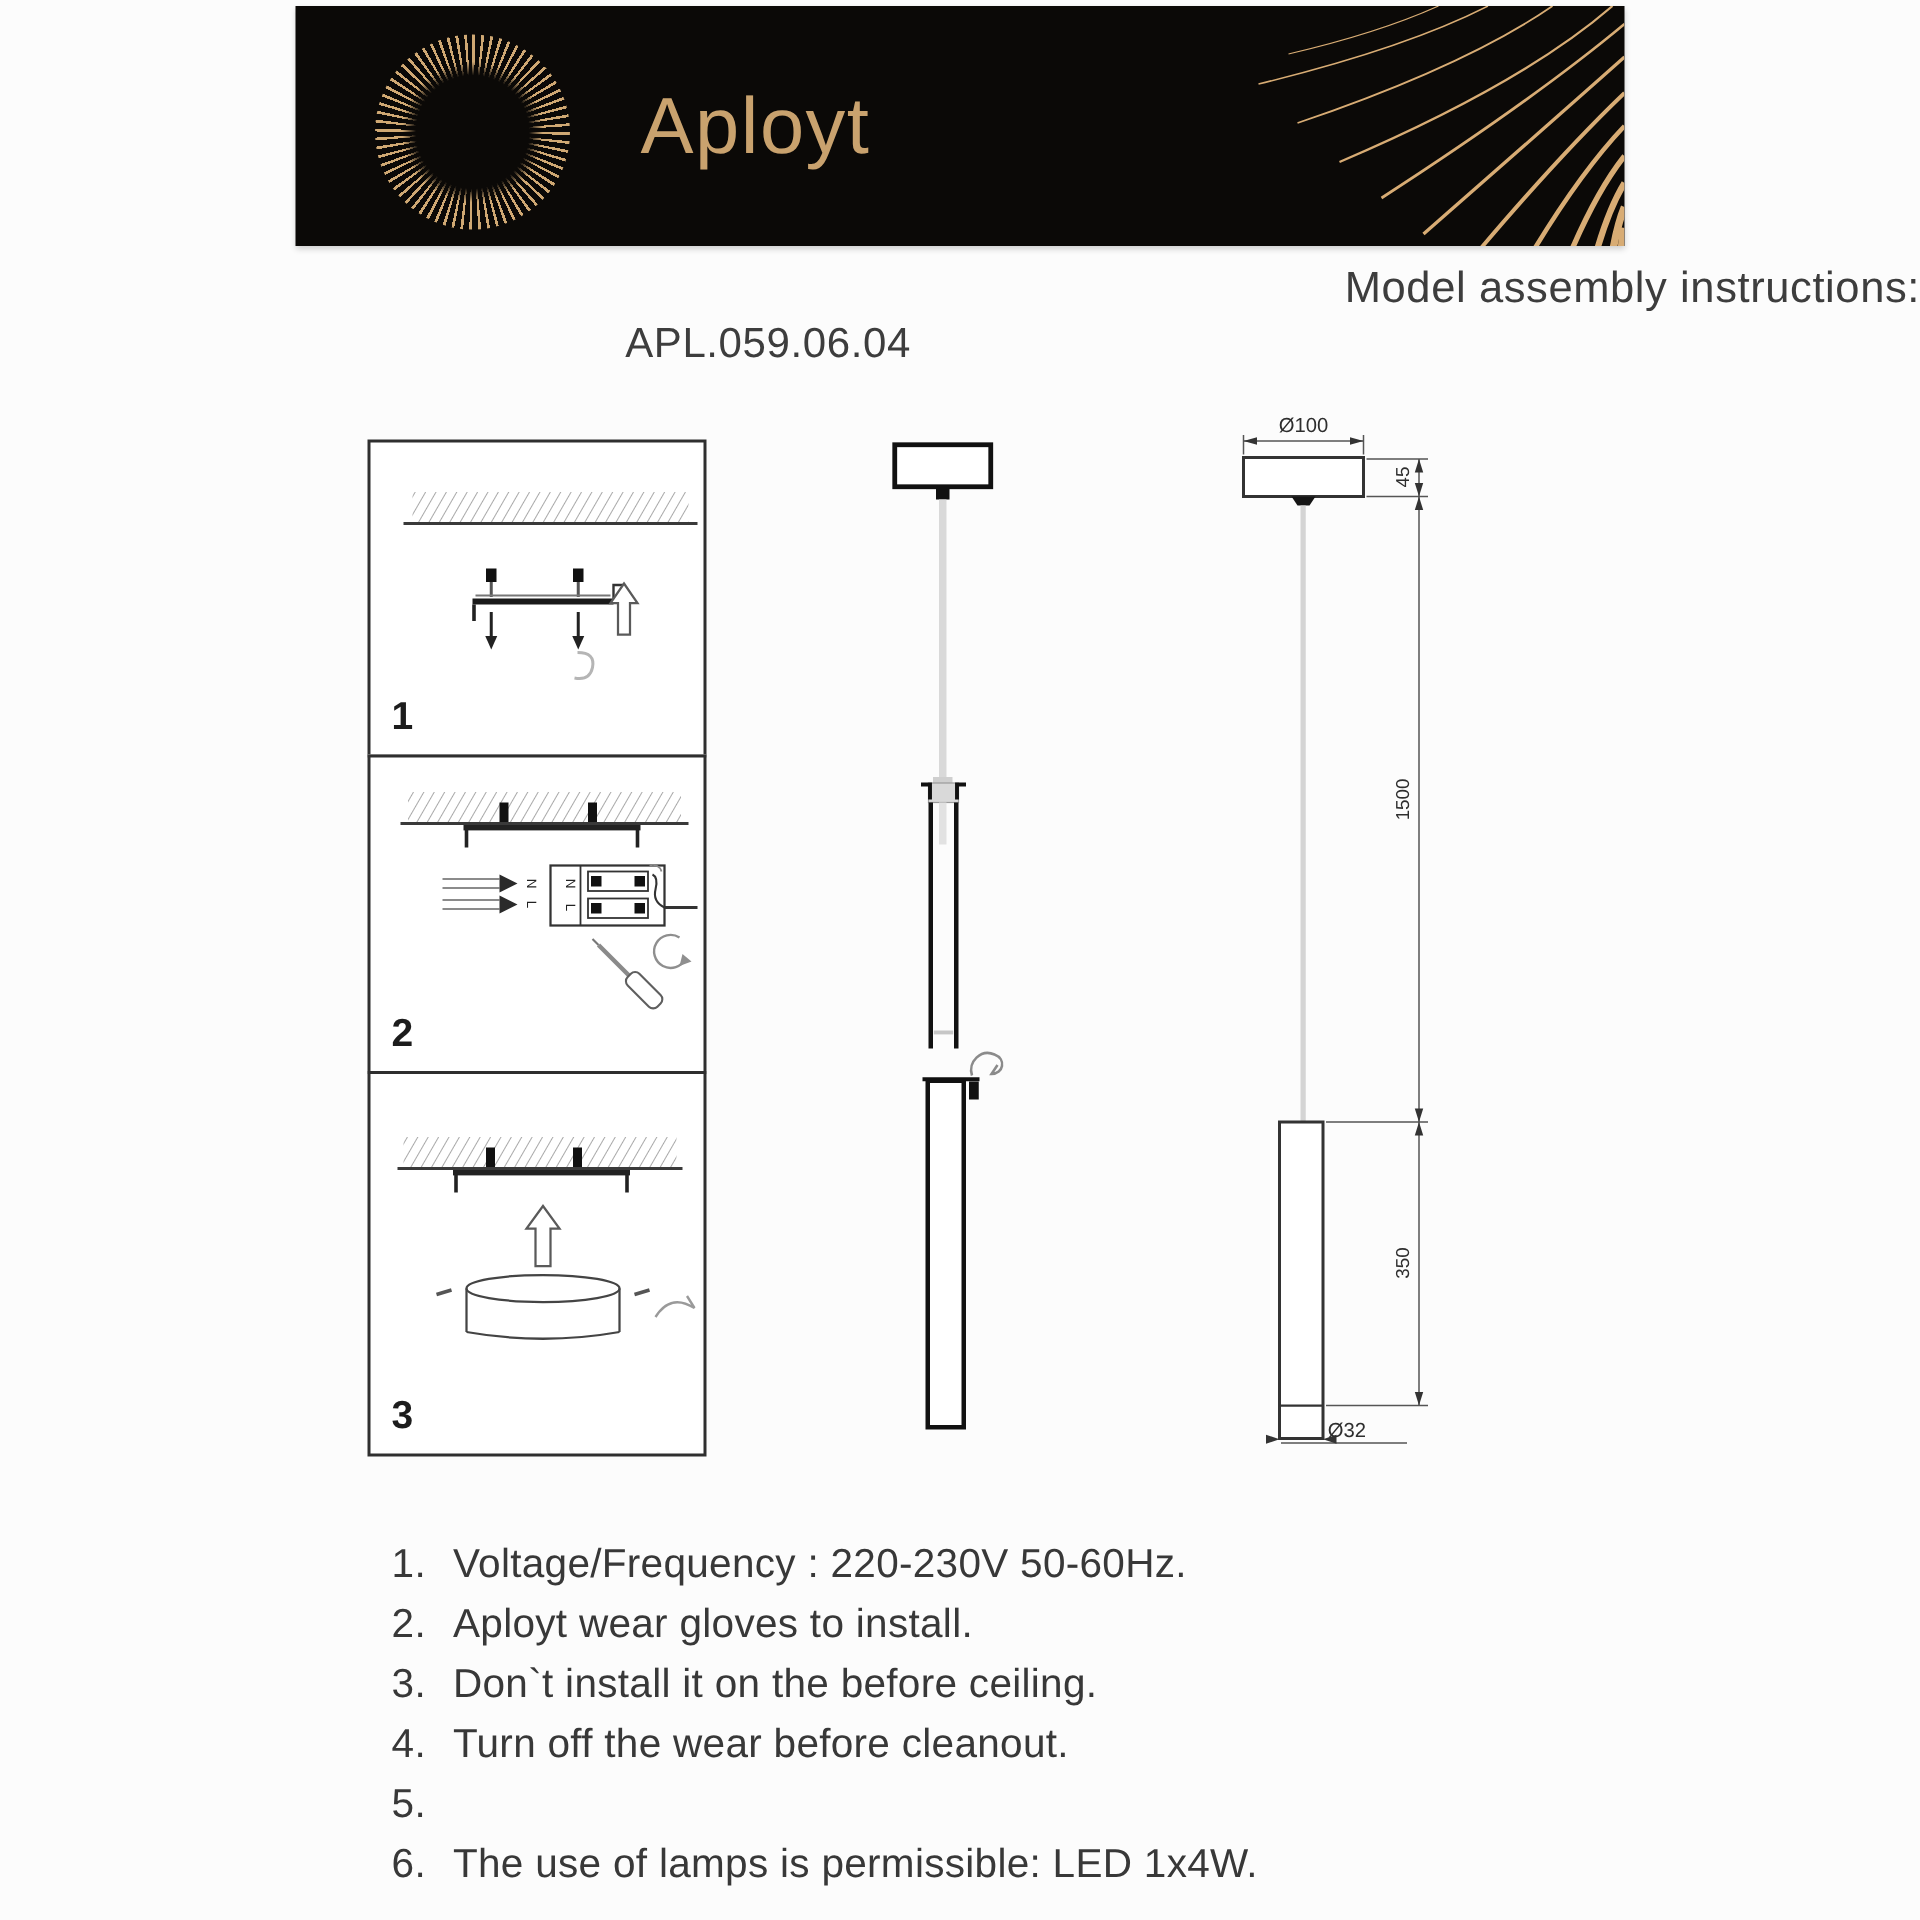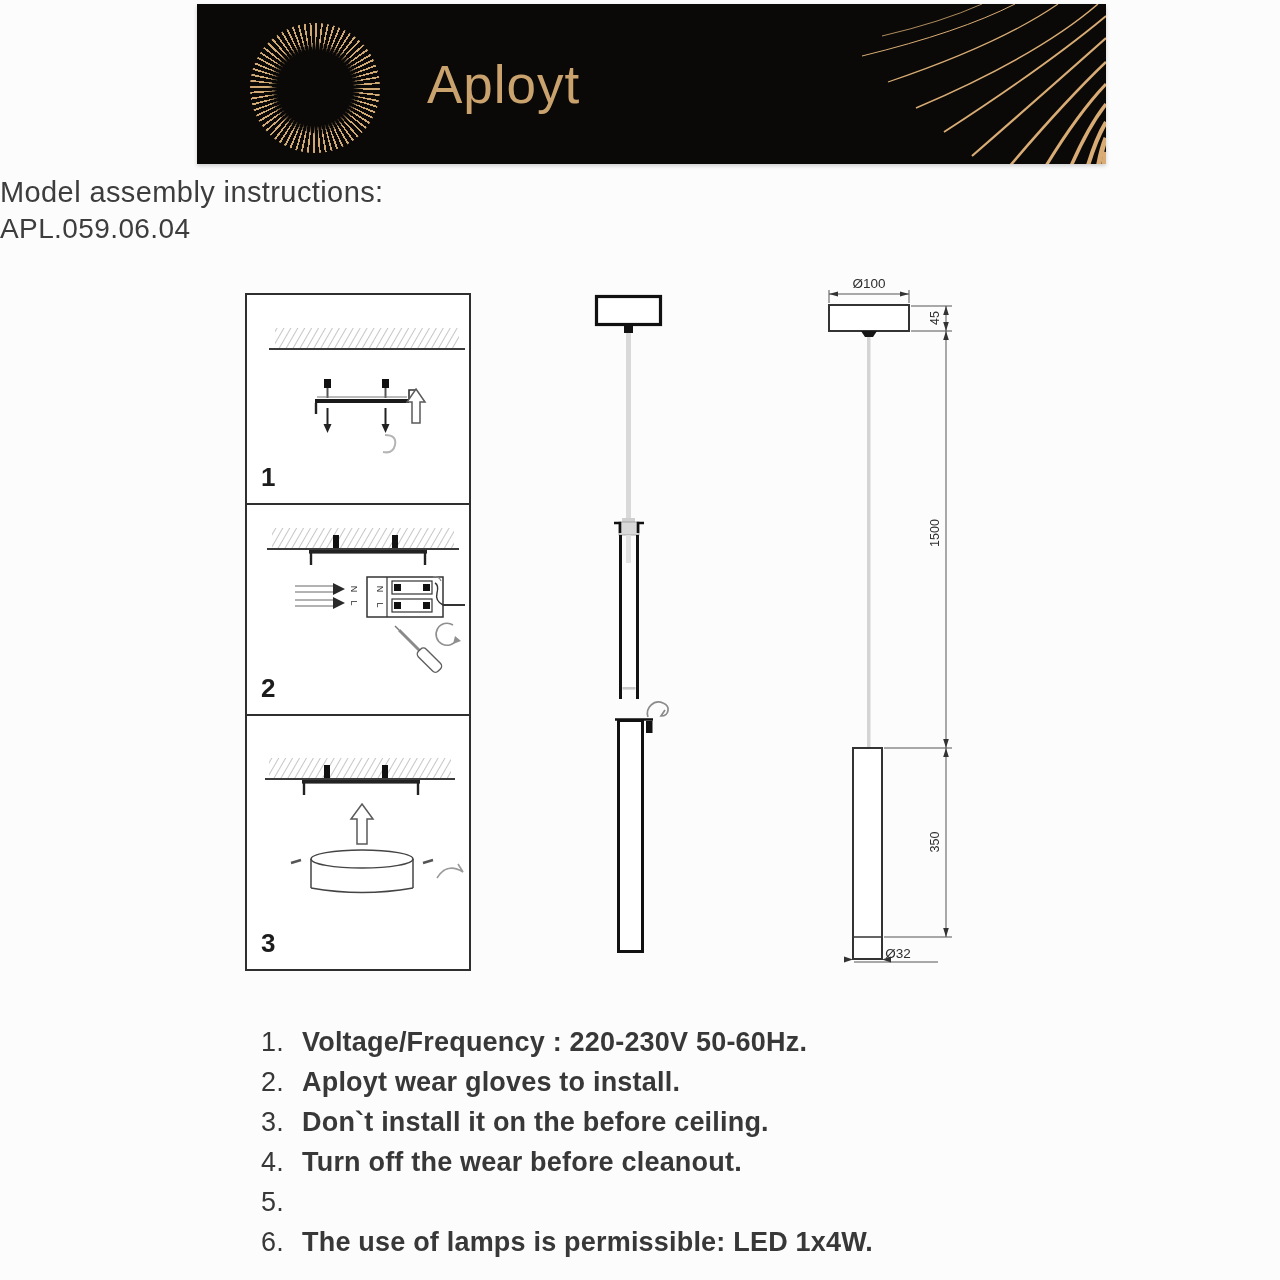--- a/index.html
+++ b/index.html
@@ -3,53 +3,53 @@
 <meta charset="utf-8">
 <style>
   html,body{margin:0;padding:0;}
   body{
     width:1280px;height:1280px;position:relative;overflow:hidden;
     background:#fcfcfc;font-family:"Liberation Sans",sans-serif;
   }
   
   .banner{
     position:absolute;left:197px;top:4px;width:886px;height:160px;
-    background:#0b0907;overflow:hidden;box-shadow:0 2px 4px rgba(0,0,0,.18);padding-left:23px;
+    background:#0b0907;overflow:hidden;box-shadow:0 2px 4px rgba(0,0,0,.18);
   }
   .starburst{
     position:absolute;left:53px;top:19px;width:130px;height:130px;border-radius:50%;
     background:repeating-conic-gradient(#cfa873 0deg 1.7deg, rgba(0,0,0,0) 1.7deg 5.3deg);
   }
   .starburst::after{
     content:"";position:absolute;inset:0;border-radius:50%;
     background:radial-gradient(circle,#0b0907 0%,#0b0907 41%,rgba(11,9,7,0) 51%,rgba(11,9,7,0) 76%,#0b0907 98%);
   }
   .brand-name{
     position:absolute;left:230px;top:50px;font-size:53px;color:#c9a26e;
     letter-spacing:1px;font-weight:400;
   }
   .rays{position:absolute;right:0;top:0;width:886px;height:160px;}
   
-  .doc-title{position:absolute;left:0;top:176px;width:1280px;text-align:left;
+  .doc-title{position:absolute;left:0;top:176px;width:1280px;text-align:right;
     font-size:29px;color:#3d3d3d;letter-spacing:.4px;}
-  .doc-model{position:absolute;left:0;top:213px;width:1024px;text-align:left;
+  .doc-model{position:absolute;left:0;top:213px;width:1024px;text-align:center;
     font-size:28px;color:#3d3d3d;letter-spacing:.4px;}
   
   .panels{position:absolute;left:245px;top:293px;width:226px;}
   .panel{position:relative;border:2px solid #2f2f2f;background:#fff;box-sizing:border-box;}
   .panel + .panel{margin-top:-2px;}
   .panel svg{position:absolute;left:0;top:0;}
   .step-num{position:absolute;left:14px;bottom:10px;font-size:26px;font-weight:600;color:#1c1c1c;}
   
   .fig{position:absolute;}
   
   .notes{position:absolute;left:246px;top:1022px;width:840px;}
   .note-row{display:flex;line-height:40px;font-size:27px;color:#383838;letter-spacing:.2px;}
   .note-num{width:38px;text-align:right;flex:0 0 38px;}
-  .note-text{margin-left:18px;white-space:nowrap;font-weight:bold;}
+  .note-text{margin-left:18px;white-space:nowrap;}
 </style>
 </head>
 <body>
 
 <div class="banner">
   <div class="starburst"></div>
   <div class="brand-name">Aployt</div>
   <svg class="rays" viewBox="0 0 886 160">
     <g stroke="#d8ac74" fill="none">
       <path d="M762,0 Q722,18 662,32" stroke-width="0.8"></path>

